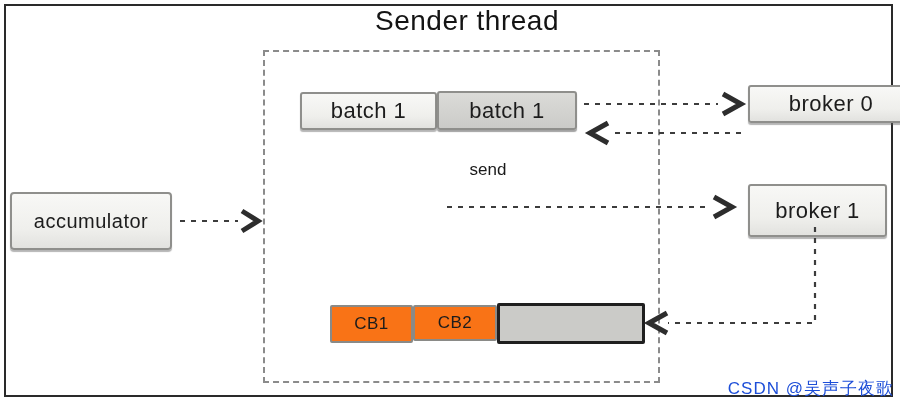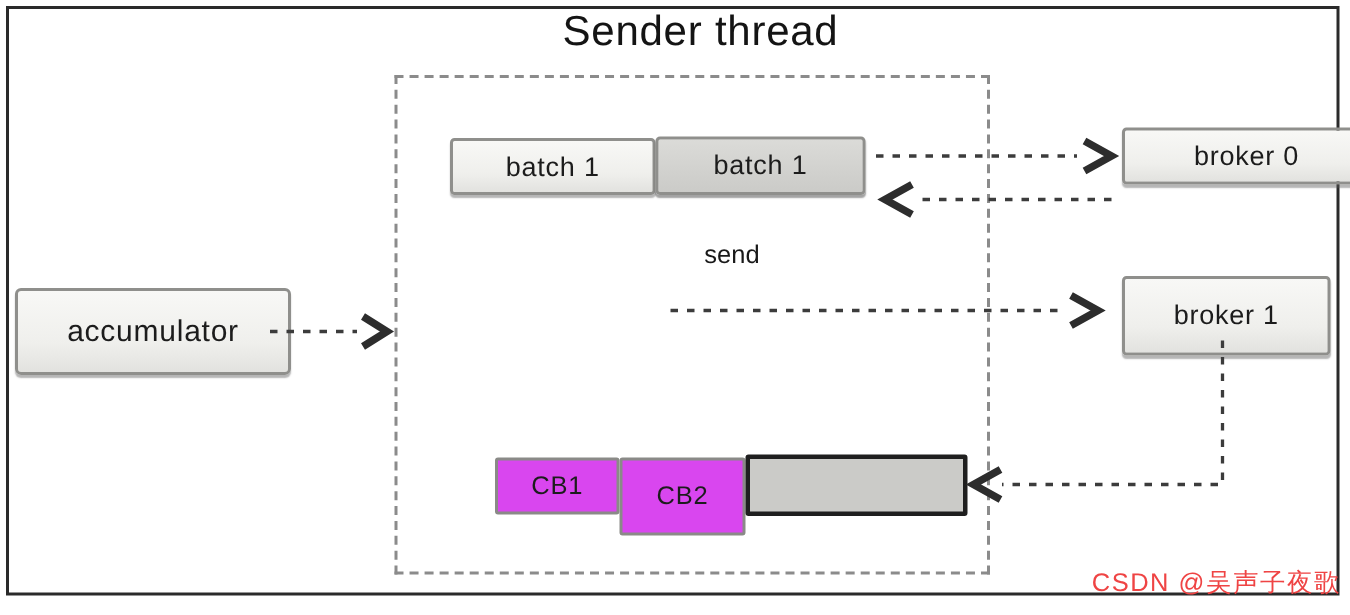--- a/index.html
+++ b/index.html
@@ -45,46 +45,46 @@
   }
   .box {
     position: absolute;
     box-sizing: border-box;
     display: flex;
     align-items: center;
     justify-content: center;
     border: 2px solid #8f8f8c;
     border-radius: 3px;
     color: #1c1c1c;
-    font-size: 18px;
+    font-size: 22px;
     letter-spacing: 0.5px;
   }
   .light {
     background: linear-gradient(180deg, #f8f8f6 0%, #efefec 65%, #e2e2df 100%);
     box-shadow: 0 2px 1px rgba(90,90,90,0.45);
   }
   .gray {
     background: linear-gradient(180deg, #dbdbd8 0%, #cbcbc8 100%);
     box-shadow: 0 2px 1px rgba(70,70,70,0.5);
   }
-  .accumulator { left: 10px; top: 192px; width: 184px; height: 58px; font-size: 20px; border-radius: 4px; }
+  .accumulator { left: 10px; top: 192px; width: 162px; height: 58px; font-size: 20px; border-radius: 4px; }
   .batch1-left  { left: 300px; top: 92px;  width: 137px; height: 38px; }
   .batch1-right { left: 437px; top: 91px;  width: 140px; height: 39px; }
   .batch2 { left: 300px; top: 188px; width: 140px; height: 38px; border-color: #6e6e6b; }
   .broker0 { left: 748px; top: 85px;  width: 166px; height: 38px; }
   .broker1 { left: 748px; top: 184px; width: 139px; height: 53px; }
   .cb {
-    background: #d946ef;
+    background: #f97316;
     border: 2px solid #8a8a87;
     border-radius: 2px;
     font-size: 17px;
     box-shadow: none;
   }
   .cb1 { left: 330px; top: 305px; width: 83px; height: 38px; }
-  .cb2 { left: 413px; top: 305px; width: 84px; height: 52px; }
+  .cb2 { left: 413px; top: 305px; width: 84px; height: 36px; }
   .cb-empty {
     left: 497px; top: 303px; width: 148px; height: 41px;
     background: #cbcbc8;
     border: 3px solid #1f1f1f;
     border-radius: 2px;
     box-shadow: none;
   }
   .send-label {
     position: absolute;
     left: 428px;
@@ -92,21 +92,21 @@
     width: 120px;
     text-align: center;
     font-size: 17px;
     color: #191919;
   }
   .watermark {
     position: absolute;
     right: 6px;
     top: 377px;
     font-size: 17px;
-    color: #ef4444;
+    color: #1d4ed8;
     letter-spacing: 1px;
     z-index: 5;
   }
   svg.arrows {
     position: absolute;
     left: 0;
     top: 0;
     width: 900px;
     height: 410px;
     pointer-events: none;

